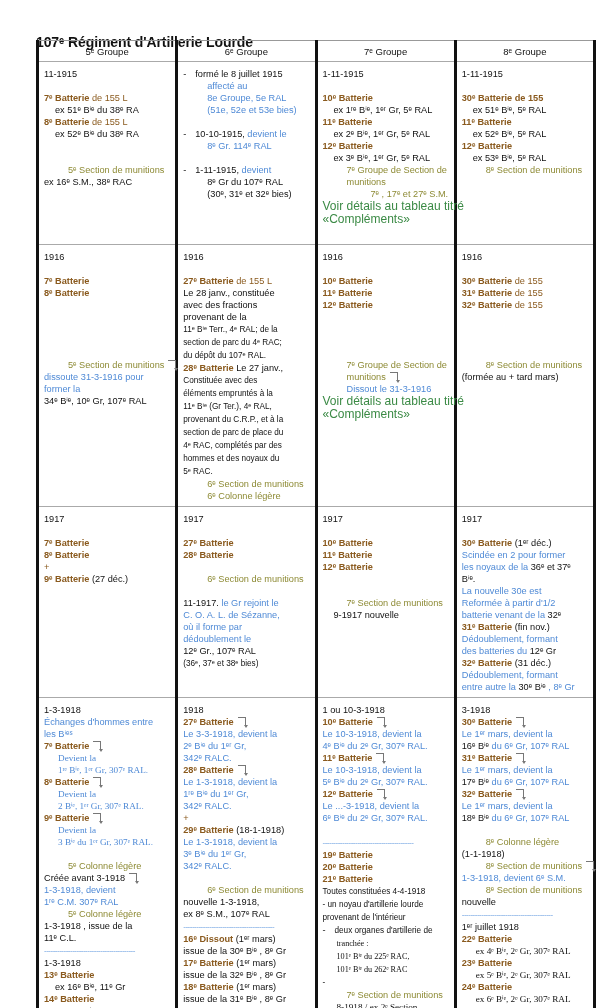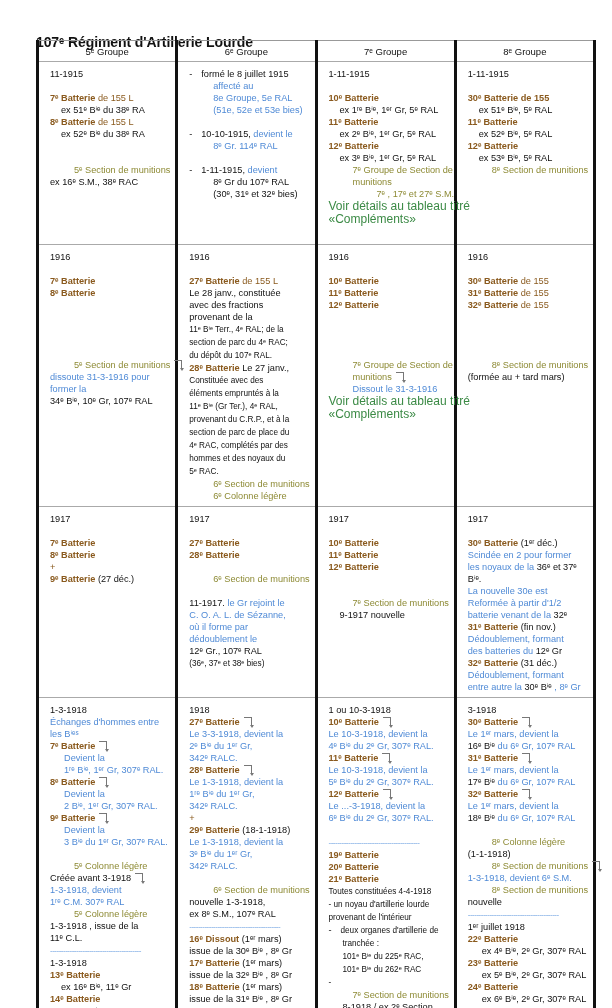--- a/index.html
+++ b/index.html
@@ -5,33 +5,33 @@
   html, body { margin: 0; padding: 0; background: #ffffff; }
   body { width: 612px; height: 1008px; position: relative; overflow: hidden;
          font-family: "Liberation Sans", sans-serif; color: #111; }
   .title { position: absolute; left: 36px; top: 34px; font-size: 14px; font-weight: bold; letter-spacing: -0.1px; text-align: right; }
   table.grid { position: absolute; left: 36px; top: 40px; width: 560px; border-collapse: collapse; table-layout: fixed; }
   table.grid th, table.grid td { vertical-align: top; padding: 0; border-left: 3px solid #111; border-right: 3px solid #111; }
   table.grid th { height: 20px; font-size: 9.5px; font-weight: normal; text-align: center; vertical-align: middle;
                   border-top: 1px solid #999; border-bottom: 1px solid #aaa; }
   table.grid td { border-bottom: 1px solid #aaa; font-size: 9.2px; line-height: 12px; }
   col.c1 { width: 131px; } col.c2 { width: 131px; } col.c3 { width: 131px; } col.c4 { width: 131px; }
-  .cell { padding: 6px 4px 4px 11px; }
+  .cell { padding: 6px 4px 4px 5px; }
   .line { white-space: nowrap; min-height: 12px; }
   .gap { height: 12px; }
   .seg-bat { color: #8a5a1e; font-weight: bold; }
   .seg-brn { color: #8a5a1e; }
   .seg-olv { color: #8d8a34; margin-left: 24px; }
   .seg-blu { color: #4f8ad6; }
   .seg-grn { color: #3b8a45; font-size: 12px; }
   .seg-blk { color: #111; }
   .seg-sm  { color: #111; font-size: 8.2px; }
   .seg-dash { color: #6a9ee0; letter-spacing: -0.5px; font-size: 8px; }
   .ind1 { padding-left: 11px; }
-  .ind2 { padding-left: 14px; }
+  .ind2 { padding-left: 14px; font-family: Liberation Serif, serif; }
   .ind3 { padding-left: 24px; }
   .bullet { display: inline-block; width: 12px; color: #111; }
   .bracket { display: inline-block; width: 7px; height: 8px; border-top: 1px solid #777; border-right: 1px solid #777; margin-left: 4px; vertical-align: -1px; position: relative; }
   .bracket::after { content: ""; position: absolute; right: -3px; bottom: -2px; border-left: 2px solid transparent; border-right: 2px solid transparent; border-top: 3px solid #777; }
   .r1 td { height: 182px; } .r2 td { height: 236px; } .r3 td { height: 186px; } .r4 td { height: 352px; }
 </style>
 </head>
 <body>
 
 <div class="title">107ᵉ Régiment d'Artillerie Lourde</div>

